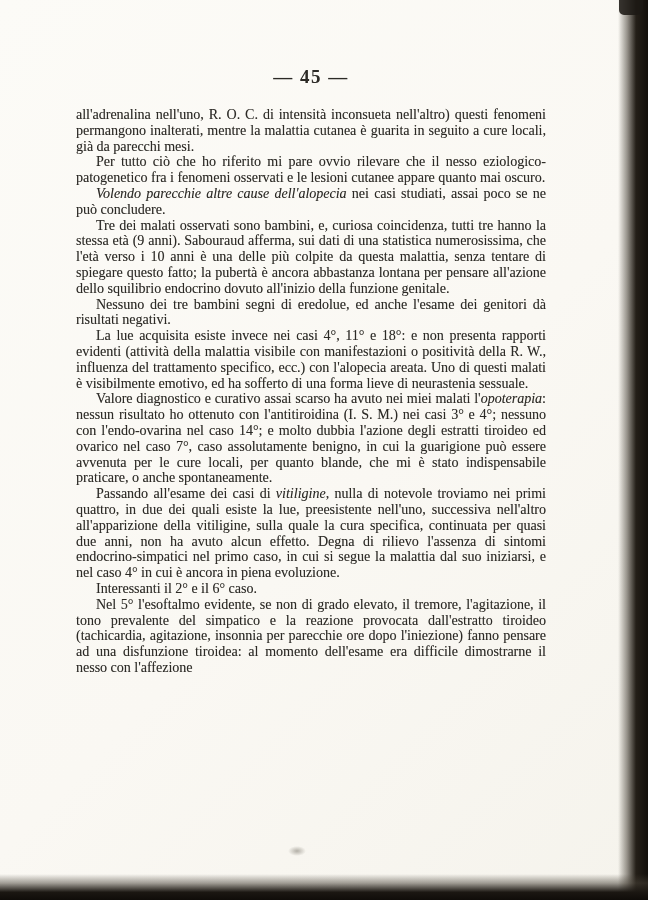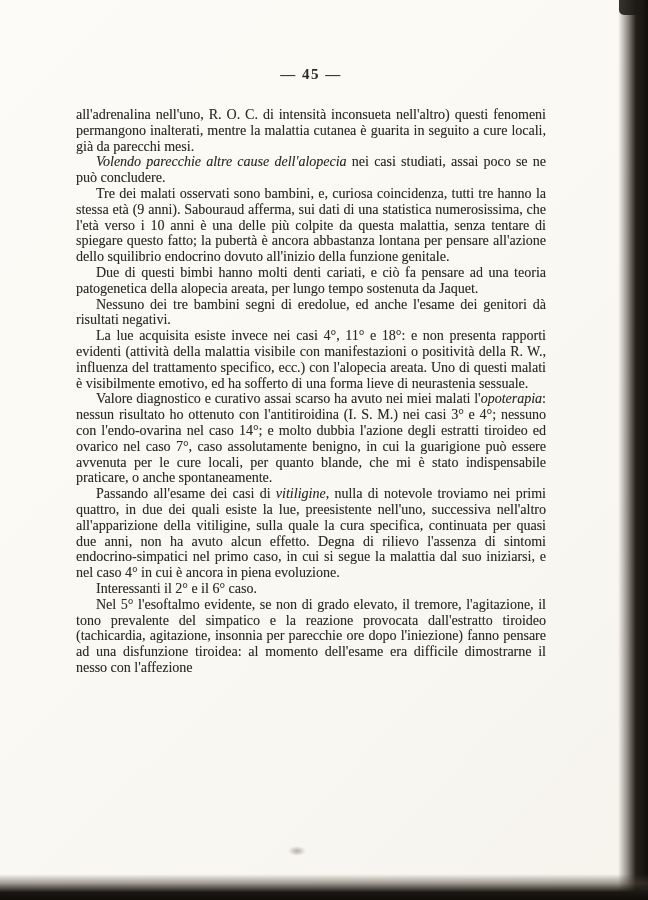--- a/index.html
+++ b/index.html
@@ -12,21 +12,21 @@
   .scan-page {
     position:relative;
     width:648px; height:900px;
     background:linear-gradient(135deg, #fcfbf7 0%, #faf8f3 55%, #f5f3ec 100%);
     overflow:hidden;
   }
   .folio {
     position:absolute;
     top:66px; left:76px; width:470px;
     text-align:center;
-    font-size:15px;
+    font-size:19px;
     font-weight:bold;
     letter-spacing:1.5px;
     color:#2c2a26;
   }
   .text-block {
     position:absolute;
     top:107px; left:76px; width:470px;
     color:#2c2a26;
     font-size:14px;
     line-height:15.8px;
@@ -70,23 +70,23 @@
 </style>
 </head>
 <body>
 
 <div class="scan-page">
 
   <div class="folio">— 45 —</div>
 
   <div class="text-block">
       <p class="para"><span>all'adrenalina nell'uno, R. O. C. di intensità inconsueta nell'altro) questi fenomeni permangono inalterati, mentre la malattia cutanea è guarita in seguito a cure locali, già da parecchi mesi.</span></p>
+      <p class="para indent"><span>Per tutto ciò che ho riferito mi pare ovvio rilevare che il nesso eziologico-patogenetico fra i fenomeni osservati e le lesioni cutanee appare quanto mai oscuro.</span></p>
       <p class="para indent"><span class="it">Volendo parecchie altre cause dell'alopecia</span><span> nei casi studiati, assai poco se ne può concludere.</span></p>
       <p class="para indent"><span>Tre dei malati osservati sono bambini, e, curiosa coincidenza, tutti tre hanno la stessa età (9 anni). Sabouraud afferma, sui dati di una statistica numerosissima, che l'età verso i 10 anni è una delle più colpite da questa malattia, senza tentare di spiegare questo fatto; la pubertà è ancora abbastanza lontana per pensare all'azione dello squilibrio endocrino dovuto all'inizio della funzione genitale.</span></p>
-      <p class="para indent"><span>Due di questi bimbi hanno molti denti cariati, e ciò fa pensare ad una teoria patogenetica della alopecia areata, per lungo tempo sostenuta da Jaquet.</span></p>
       <p class="para indent"><span>Nessuno dei tre bambini segni di eredolue, ed anche l'esame dei genitori dà risultati negativi.</span></p>
       <p class="para indent"><span>La lue acquisita esiste invece nei casi 4°, 11° e 18°: e non presenta rapporti evidenti (attività della malattia visibile con manifestazioni o positività della R. W., influenza del trattamento specifico, ecc.) con l'alopecia areata. Uno di questi malati è visibilmente emotivo, ed ha sofferto di una forma lieve di neurastenia sessuale.</span></p>
       <p class="para indent"><span>Valore diagnostico e curativo assai scarso ha avuto nei miei malati l'</span><span class="it">opoterapia</span><span>: nessun risultato ho ottenuto con l'antitiroidina (I. S. M.) nei casi 3° e 4°; nessuno con l'endo-ovarina nel caso 14°; e molto dubbia l'azione degli estratti tiroideo ed ovarico nel caso 7°, caso assolutamente benigno, in cui la guarigione può essere avvenuta per le cure locali, per quanto blande, che mi è stato indispensabile praticare, o anche spontaneamente.</span></p>
       <p class="para indent"><span>Passando all'esame dei casi di </span><span class="it">vitiligine</span><span>, nulla di notevole troviamo nei primi quattro, in due dei quali esiste la lue, preesistente nell'uno, successiva nell'altro all'apparizione della vitiligine, sulla quale la cura specifica, continuata per quasi due anni, non ha avuto alcun effetto. Degna di rilievo l'assenza di sintomi endocrino-simpatici nel primo caso, in cui si segue la malattia dal suo iniziarsi, e nel caso 4° in cui è ancora in piena evoluzione.</span></p>
       <p class="para indent"><span>Interessanti il 2° e il 6° caso.</span></p>
       <p class="para indent"><span>Nel 5° l'esoftalmo evidente, se non di grado elevato, il tremore, l'agitazione, il tono prevalente del simpatico e la reazione provocata dall'estratto tiroideo (tachicardia, agitazione, insonnia per parecchie ore dopo l'iniezione) fanno pensare ad una disfunzione tiroidea: al momento dell'esame era difficile dimostrarne il nesso con l'affezione</span></p>
     </div>
 
   <div class="smudge"></div>
 

